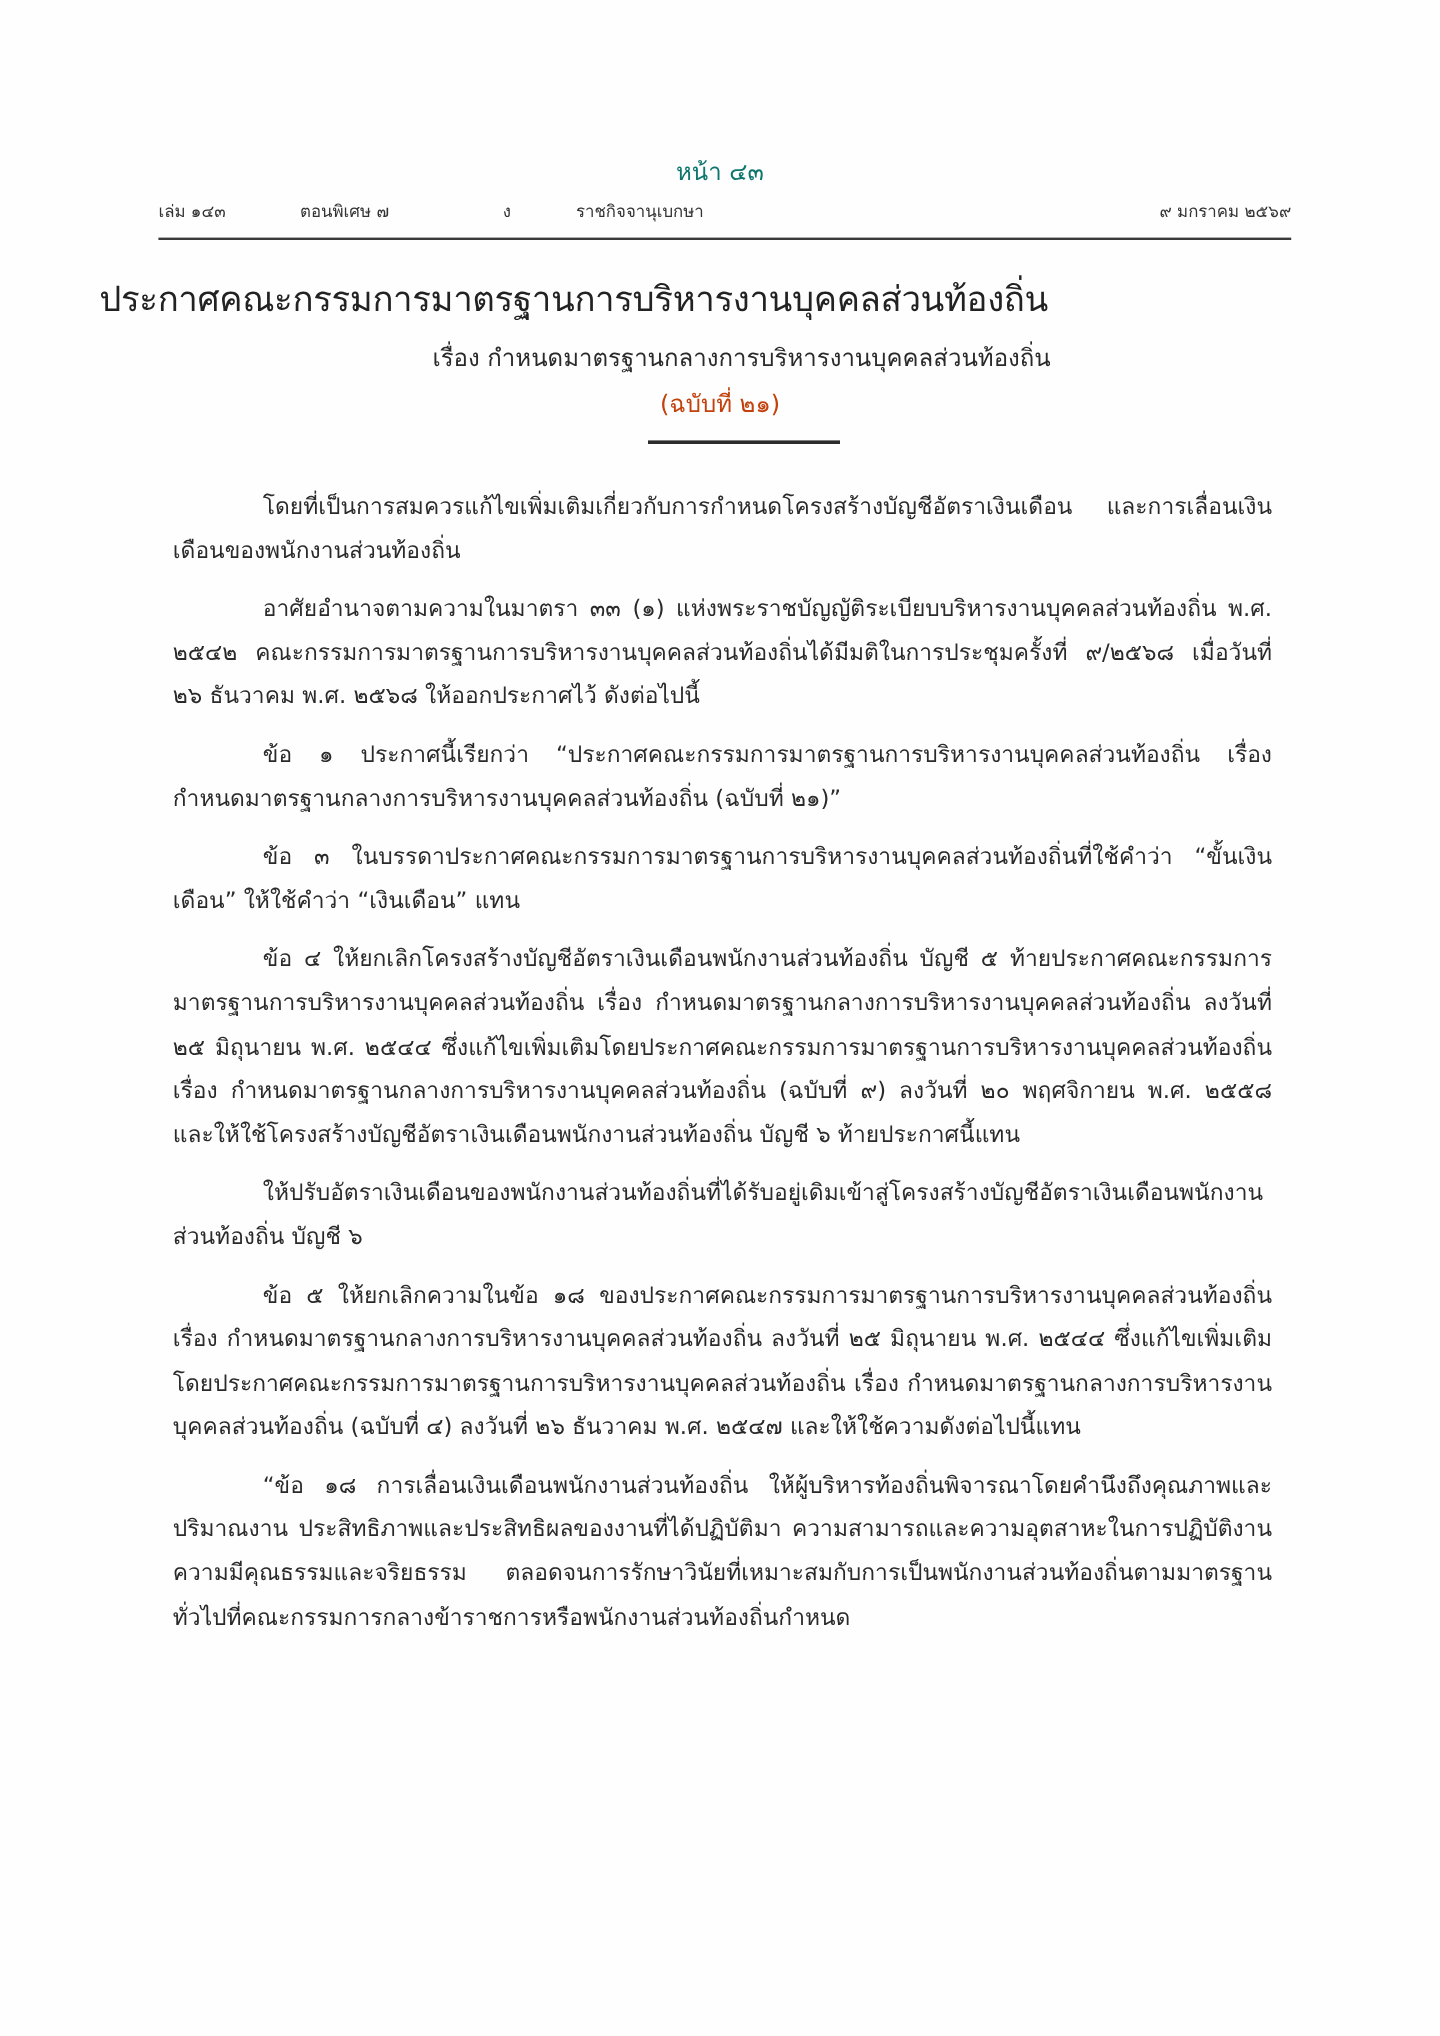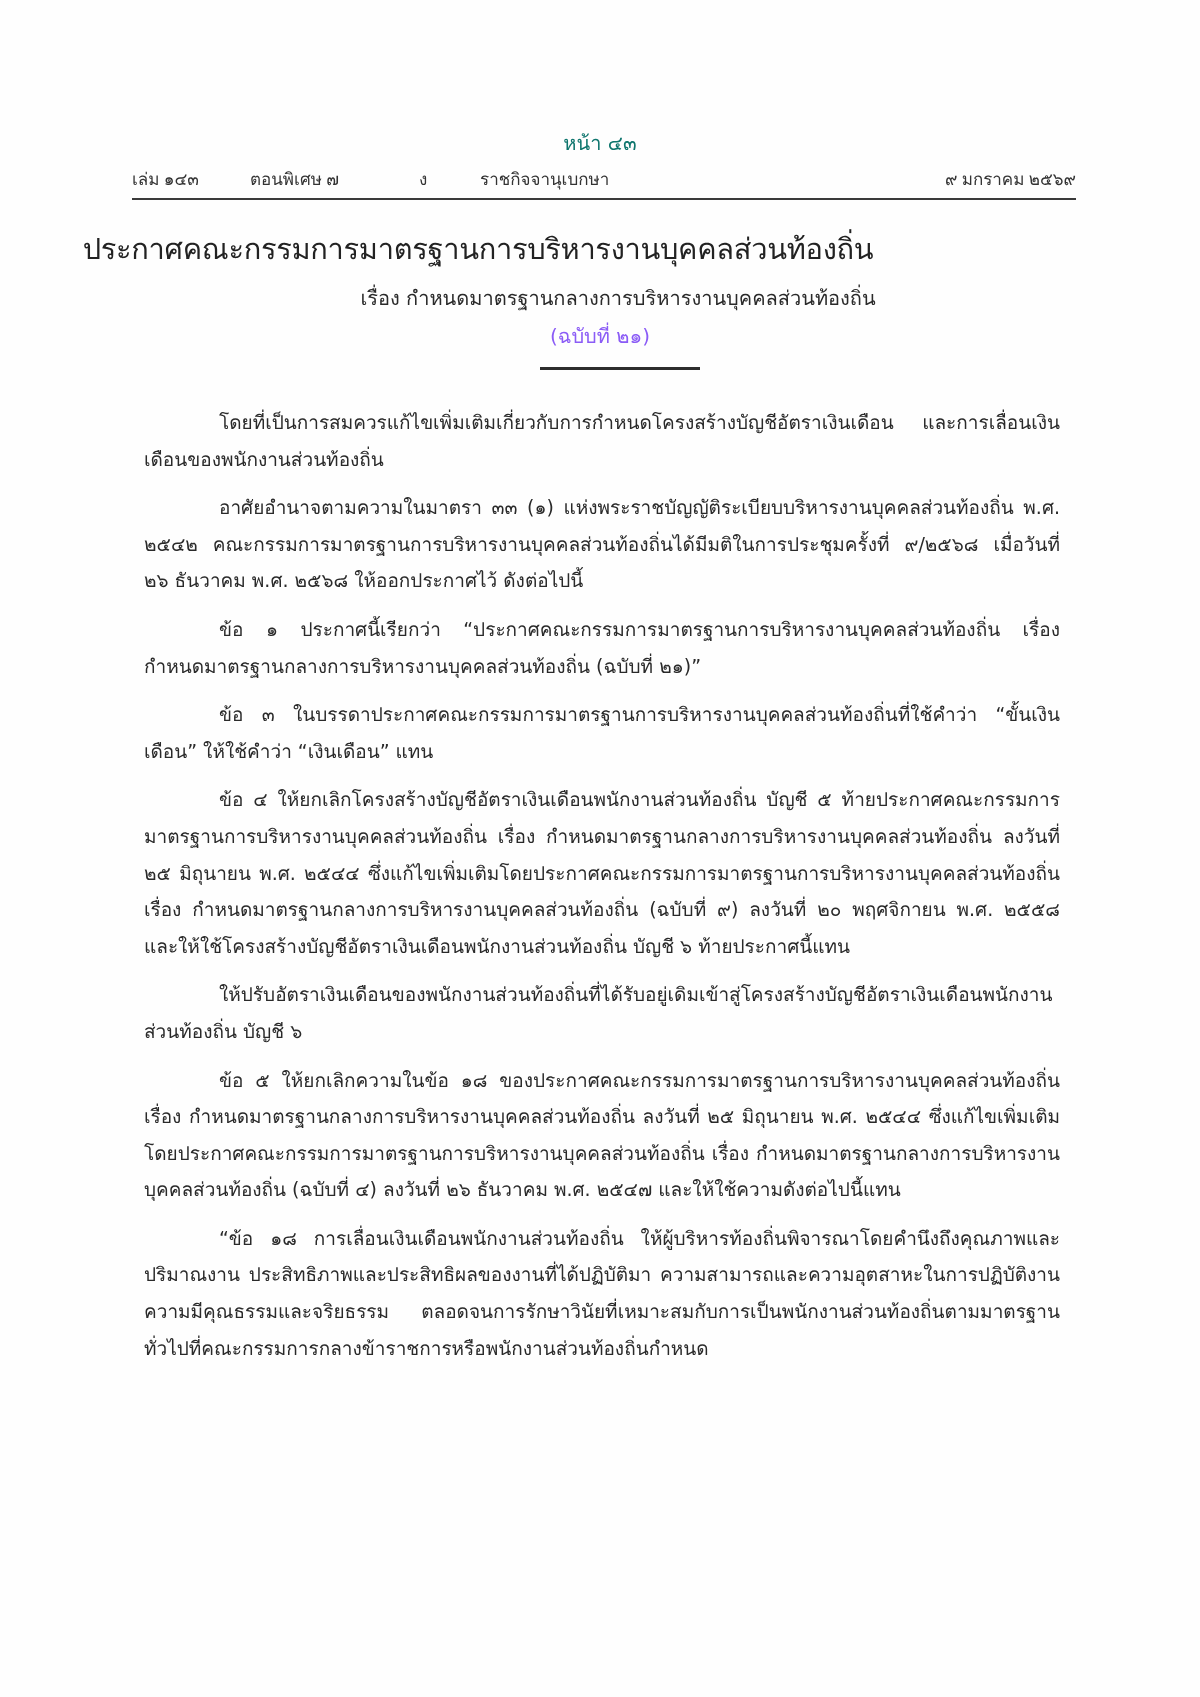--- a/index.html
+++ b/index.html
@@ -30,23 +30,22 @@
       text-align: center;
       font-size: 20px;
       color: #0f766e;
     }
     .gazette-header {
       position: absolute;
       top: 165px;
       left: 132px;
       width: 944px;
       height: 30px;
-      font-size: 17px;
+      font-size: 14px;
       color: #333;
-      font-family: Liberation Serif, serif;
     }
     .gazette-header span {
       position: absolute;
       top: 0;
       white-space: nowrap;
     }
     .header-rule {
       position: absolute;
       top: 198px;
       left: 132px;
@@ -73,21 +72,21 @@
       font-size: 20px;
       color: #2a2a2a;
     }
     .edition {
       position: absolute;
       top: 320px;
       left: 0;
       width: 1200px;
       text-align: center;
       font-size: 20px;
-      color: #8b5cf6;
+      color: #c2410c;
     }
     .divider {
       position: absolute;
       top: 367px;
       left: 540px;
       width: 160px;
       height: 3px;
       background: #2d2d2d;
     }
     .body-text {

